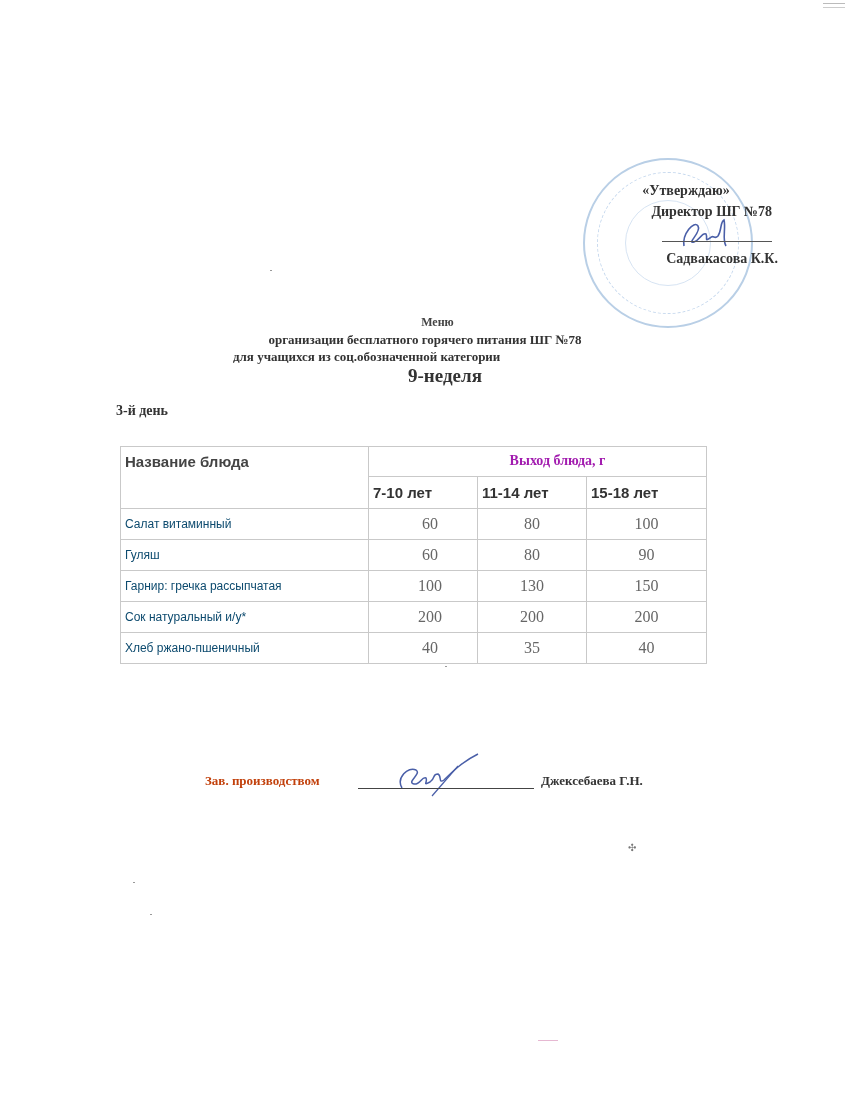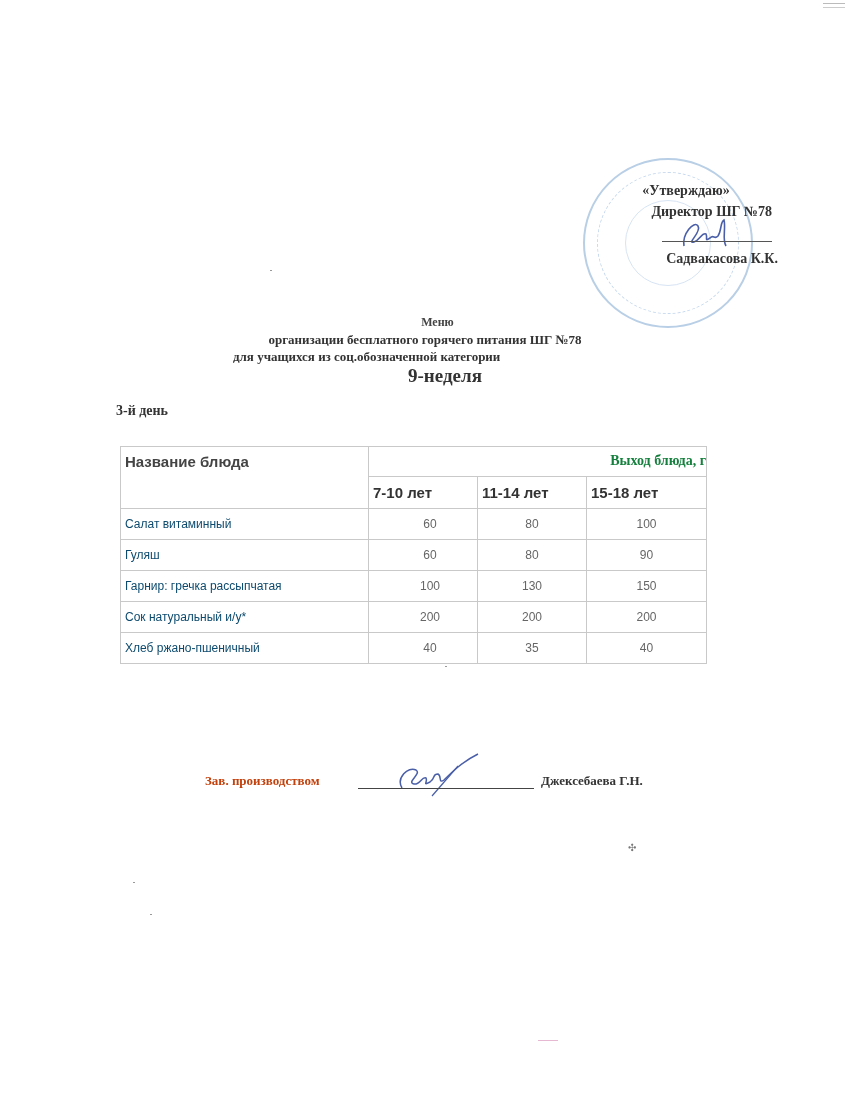--- a/index.html
+++ b/index.html
@@ -37,25 +37,25 @@
     .t-week { left: 0; top: 365px; width: 850px; text-align: center; font-size: 19px; font-weight: bold; color: #333; padding-left: 40px; box-sizing: border-box; }
     .t-day { left: 116px; top: 403px; font-size: 14px; font-weight: bold; color: #333; }
 
     
     table.menu {
       position: absolute; left: 120px; top: 446px; border-collapse: collapse;
       font-family: "Liberation Sans", sans-serif;
     }
     table.menu td, table.menu th { border: 1px solid #c9c9c9; padding: 0; }
     .h-name { width: 243px; height: 55px; vertical-align: top; text-align: left; font-size: 15px; font-weight: bold; color: #444; padding: 6px 0 0 4px !important; }
-    .h-yield { height: 26px; text-align: right; font-weight: bold; font-size: 14px; color: #15803d; padding-left: 40px !important; font-family: "Liberation Serif", serif; }
+    .h-yield { height: 26px; text-align: center; font-weight: bold; font-size: 14px; color: #a21caf; padding-left: 40px !important; font-family: "Liberation Serif", serif; }
     .h-age { height: 28px; font-weight: bold; font-size: 15px; color: #333; text-align: left; padding-left: 4px !important; }
     .h-age.c2 { width: 104px; } .h-age.c3 { width: 104px; } .h-age.c4 { width: 115px; }
     td.dish { height: 30px; font-size: 12px; color: #0c4a6e; padding-left: 4px !important; }
-    td.num { font-size: 12px; color: #666; text-align: center; font-family: Liberation Sans, sans-serif; }
+    td.num { font-size: 16px; color: #666; text-align: center; font-family: Liberation Serif, serif; }
     td.num.c2 { padding-left: 14px !important; } td.num.c3 { padding-left: 0; } td.num.c4 { padding-left: 0; }
 
     
     .prod-label { left: 205px; top: 773px; font-size: 13px; font-weight: bold; color: #c2410c; }
     .prod-line { left: 358px; top: 788px; width: 176px; border-top: 1px solid #444; }
     .prod-name { left: 541px; top: 773px; font-size: 13px; font-weight: bold; color: #333; }
     .sig2 { left: 392px; top: 752px; width: 90px; height: 46px; }
 
     .speck { background: #999; width: 2px; height: 1px; }
   </style>

